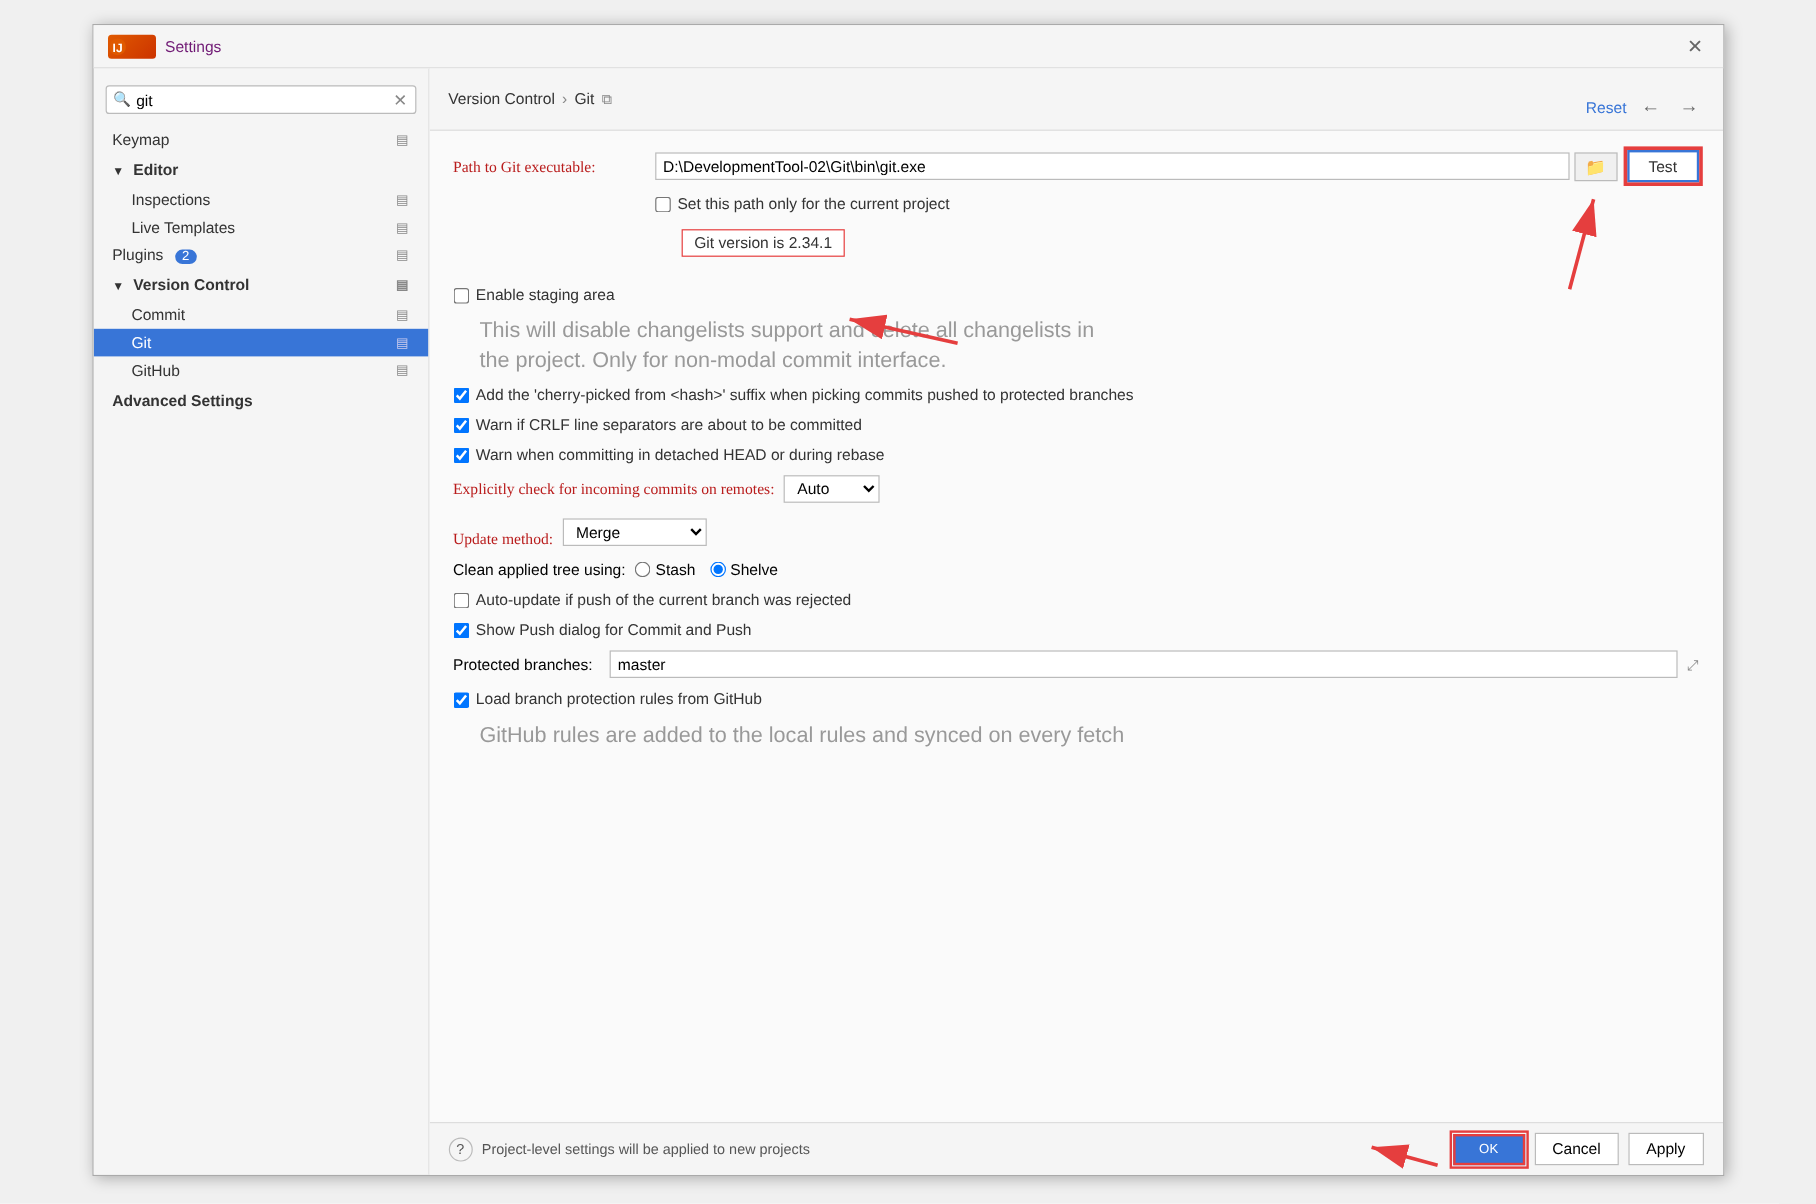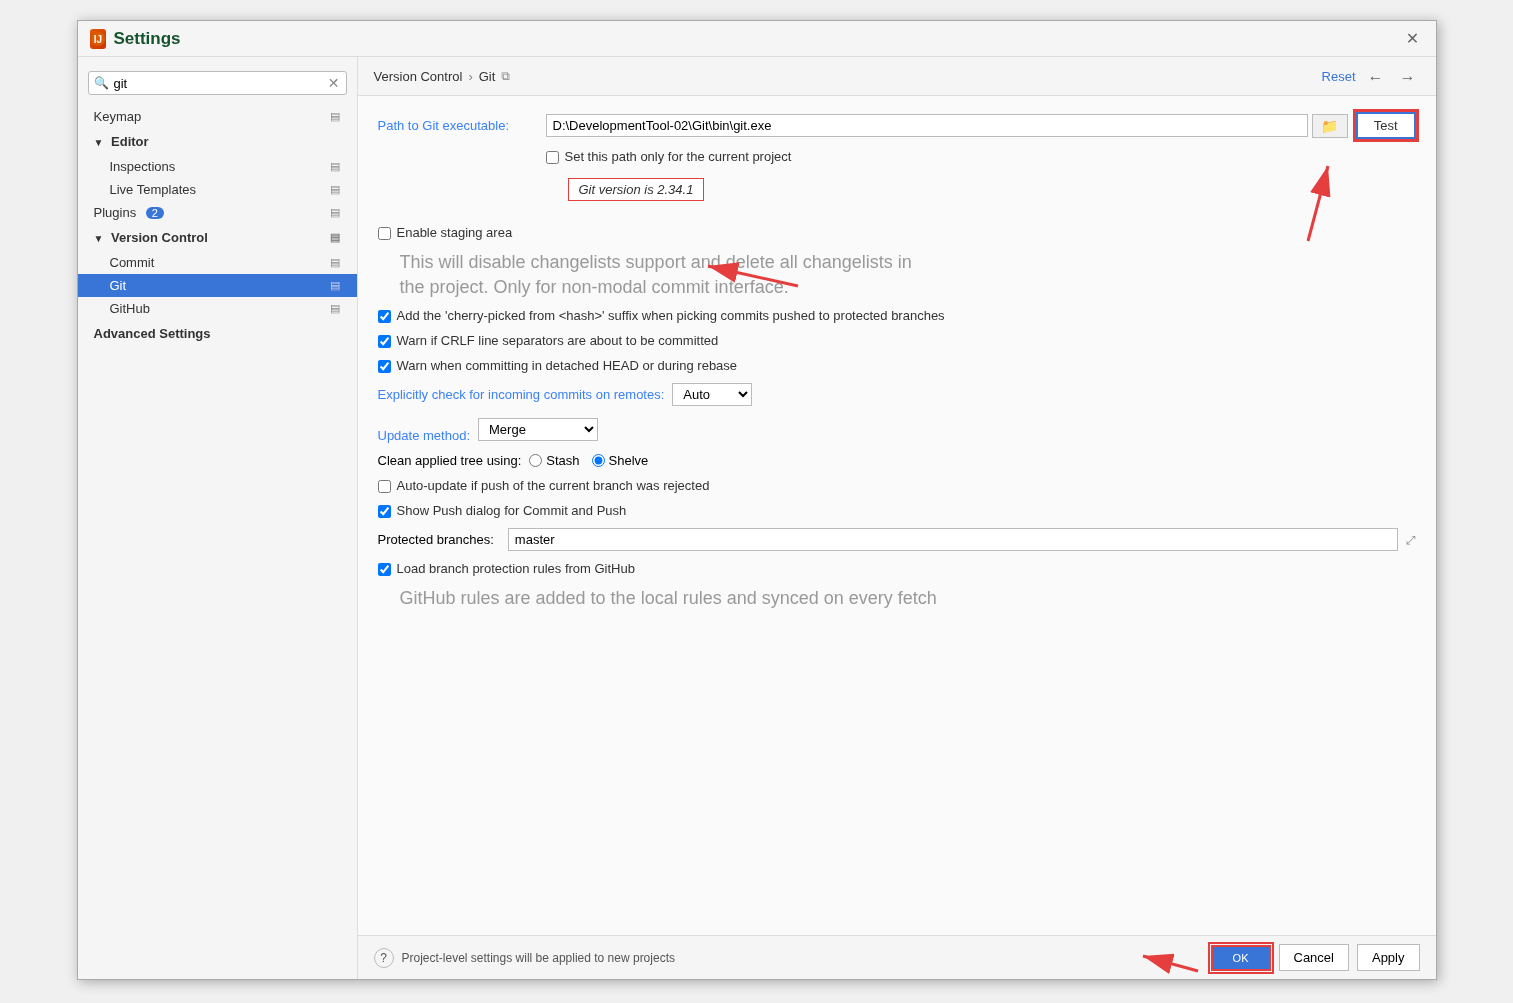--- a/index.html
+++ b/index.html
@@ -29,35 +29,35 @@
       align-items: center;
       justify-content: space-between;
       height: 36px;
     }
     .title-bar-left {
       display: flex;
       align-items: center;
       gap: 8px;
     }
     .app-icon {
-      width: 16px;
+      width: 40px;
       height: 20px;
       background: linear-gradient(135deg, #e05a00, #cc3300);
       border-radius: 3px;
       display: flex;
       align-items: center;
       justify-content: flex-start;
       color: white;
       font-size: 10px;
       font-weight: bold;
     }
     .title-text {
-      font-size: 17px;
-      font-weight: 700;
-      color: #14532d;
+      font-size: 13px;
+      font-weight: 400;
+      color: #701a75;
     }
     .close-btn {
       width: 22px;
       height: 22px;
       background: none;
       border: none;
       cursor: pointer;
       color: #666;
       font-size: 16px;
       display: flex;
@@ -174,20 +174,21 @@
       color: #888;
     }
     .breadcrumb-icon {
       color: #888;
       font-size: 12px;
     }
     .header-actions {
       display: flex;
       align-items: center;
       gap: 8px;
+      margin-top: 13px;
     }
     .reset-link {
       color: #3875d7;
       cursor: pointer;
       text-decoration: none;
       font-size: 13px;
     }
     .nav-arrow {
       background: none;
       border: none;
@@ -202,23 +203,24 @@
       padding: 16px 20px;
     }
     .form-row {
       display: flex;
       align-items: center;
       margin-bottom: 10px;
       gap: 8px;
     }
     .form-label {
       font-size: 13px;
-      color: #3b82f6;
+      color: #b91c1c;
       white-space: nowrap;
       min-width: 160px;
+      font-family: Liberation Serif, serif;
     }
     .path-input-container {
       display: flex;
       flex: 1;
       align-items: center;
       gap: 4px;
     }
     .path-input {
       flex: 1;
       border: 1px solid #bbb;
@@ -474,21 +476,21 @@
             <button class="folder-btn">📁</button>
           </div>
           <button class="test-btn">Test</button>
         </div>
 
         <div class="checkbox-row" style="margin-left:168px;">
           <input type="checkbox" id="chk-project" style="">
           <label for="chk-project" class="checkbox-label">Set this path only for the current project</label>
         </div>
 
-        <div style="margin-left: 168px; margin-bottom: 14px; font-style: italic;">
+        <div style="margin-left: 168px; margin-bottom: 14px;">
           <div class="git-version-box">Git version is 2.34.1</div>
         </div>
 
         <div class="checkbox-row">
           <input type="checkbox" id="chk-staging" style="">
           <label for="chk-staging" class="checkbox-label">Enable staging area</label>
         </div>
         <div class="hint-text">
           This will disable changelists support and delete all changelists in<br>
           the project. Only for non-modal commit interface.

